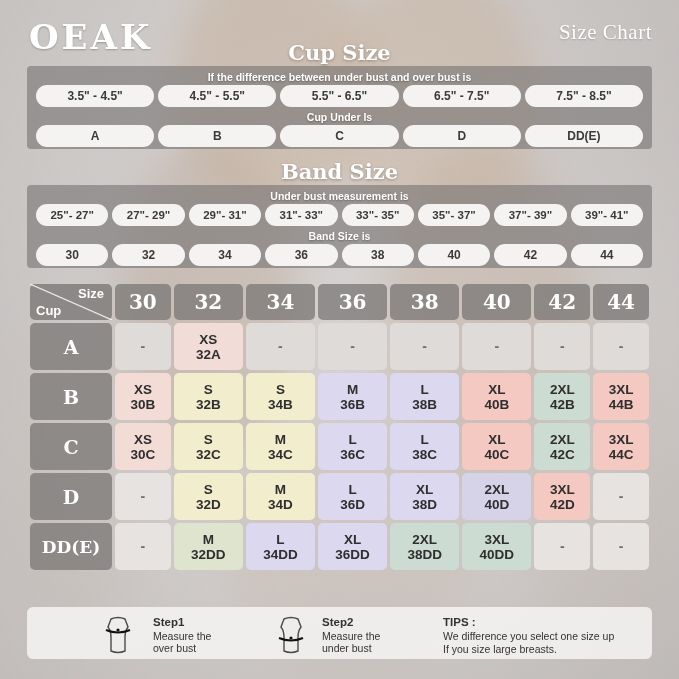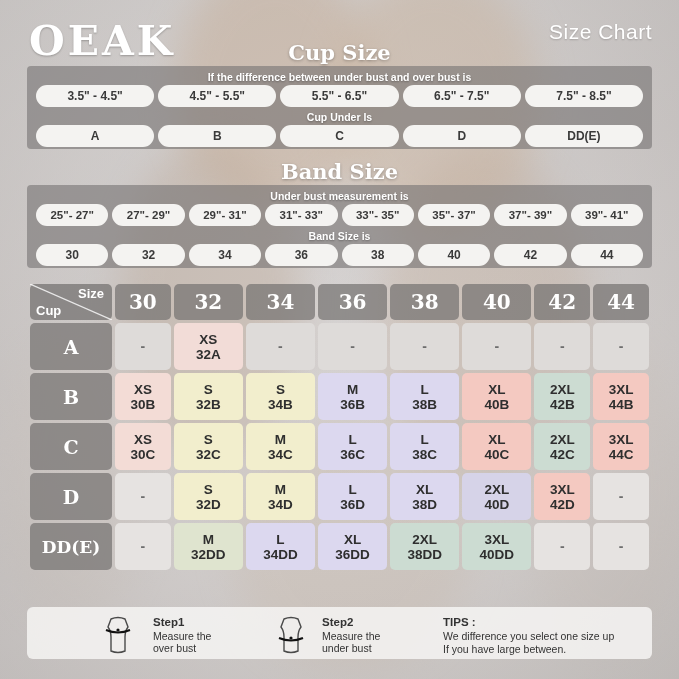--- a/index.html
+++ b/index.html
@@ -38,31 +38,31 @@
     position: absolute; inset: 0;
     background: radial-gradient(ellipse at 50% 45%, rgba(255,255,255,0.12) 0%, rgba(190,185,182,0.25) 60%, rgba(160,155,152,0.35) 100%);
   }
 
   
   .logo {
     position: absolute;
     left: 29px;
     top: 17px;
     font-family: "DejaVu Serif", serif;
-    font-size: 41px;
+    font-size: 34px;
     font-weight: bold;
     color: #ffffff;
     letter-spacing: 3px;
     text-shadow: 0 1px 2px rgba(0,0,0,.25);
   }
   .size-chart-title {
     position: absolute;
     right: 27px;
     top: 20px;
-    font-family: Liberation Sans, sans-serif;
+    font-family: Liberation Serif, serif;
     font-size: 21px;
     color: #ffffff;
     letter-spacing: .5px;
     text-shadow: 0 1px 2px rgba(0,0,0,.2);
   }
 
   .section-title {
     position: absolute;
     width: 100%;
     text-align: center;
@@ -499,16 +499,16 @@
     </svg>
     <div class="step step2">
       <span class="stitle">Step2</span>
       <span>Measure the</span><br>
       <span>under bust</span>
     </div>
 
     <div class="tips">
       <span class="ttitle">TIPS :</span>
       <span>We difference you select one size up</span><br>
-      <span>If you have large between.</span>
+      <span>If you size large breasts.</span>
     </div>
   </div>
 </div>
 
 </body></html>

